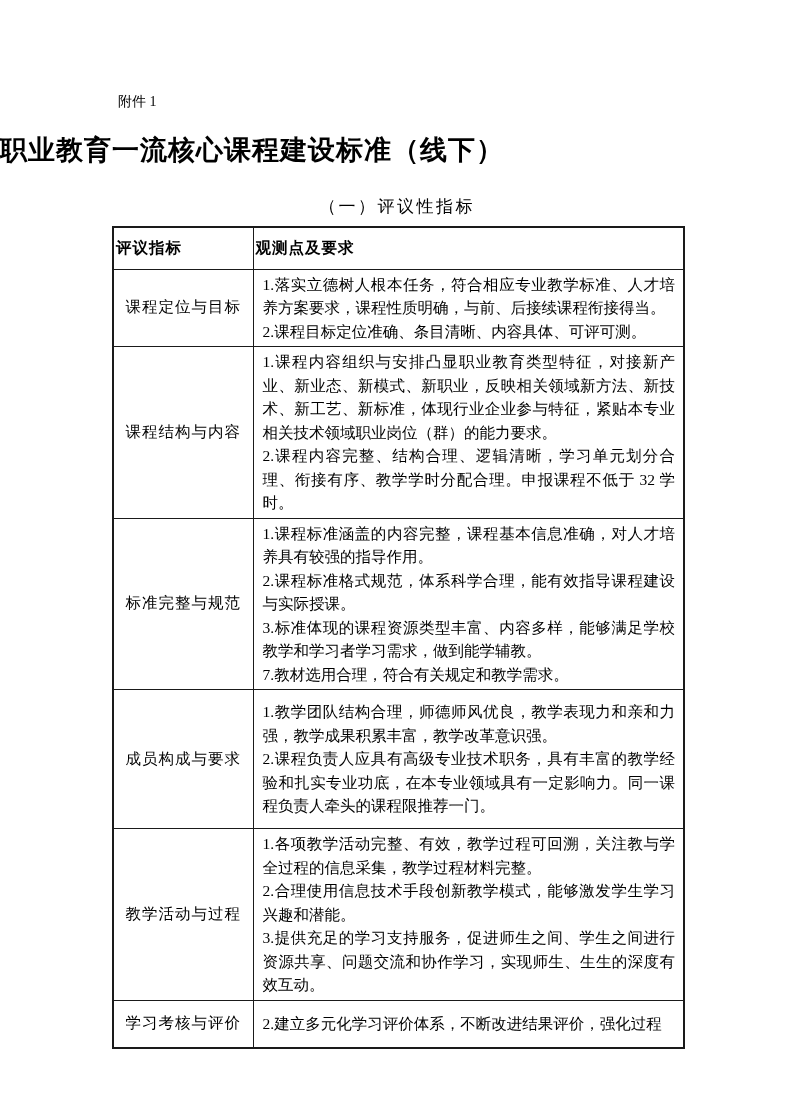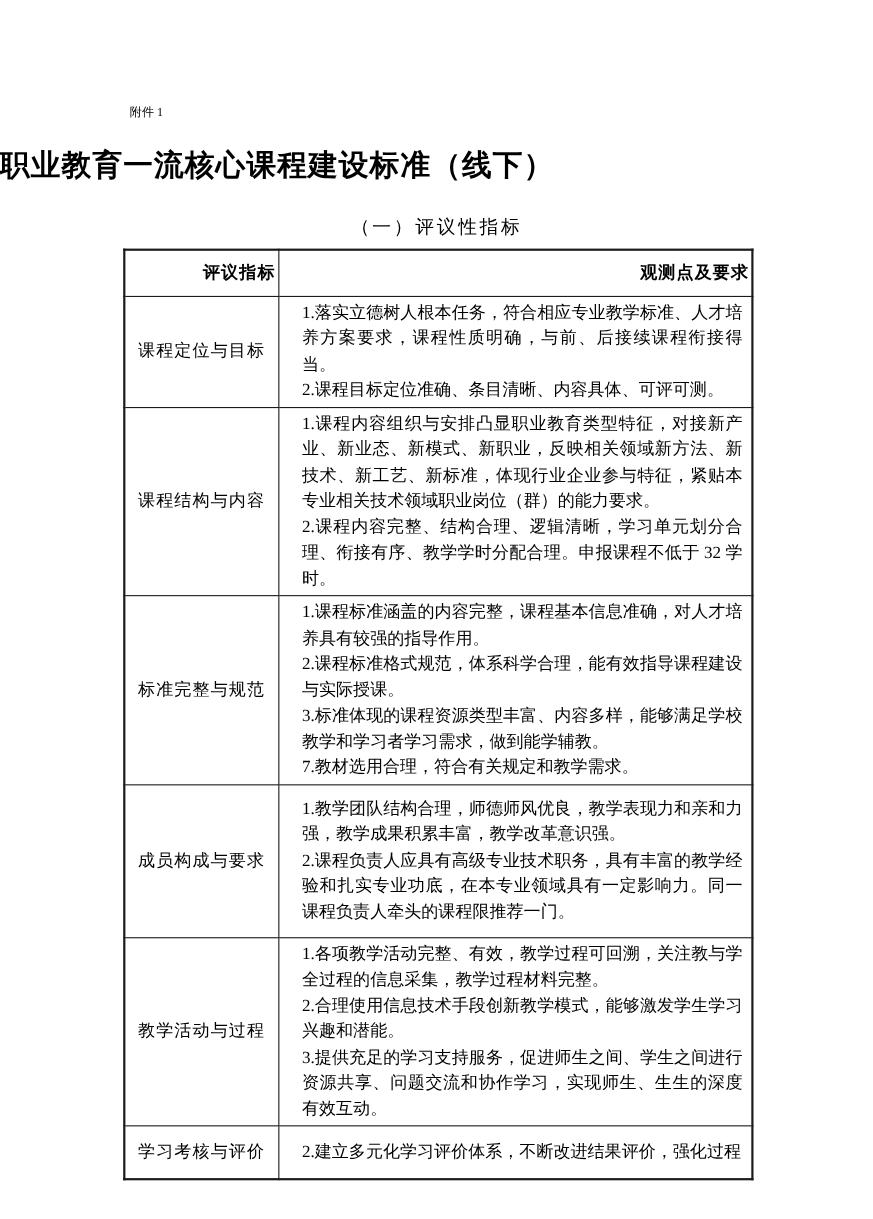--- a/index.html
+++ b/index.html
@@ -12,21 +12,21 @@
     height: 1108px;
     position: relative;
     overflow: hidden;
     font-family: "Liberation Serif", "DejaVu Serif", serif;
     color: #000000;
   }
   .attachment-label {
     position: absolute;
     left: 118px;
     top: 92px;
-    font-size: 11px;
+    font-size: 14px;
     line-height: 20px;
     font-family: "Liberation Serif", "DejaVu Serif", serif;
   }
   .page-title {
     position: absolute;
     left: 0;
     right: 0;
     top: 132px;
     text-align: left;
     font-size: 27px;
@@ -60,33 +60,33 @@
   table.indicators td, table.indicators th {
     border: 1px solid #1a1a1a;
     vertical-align: middle;
     box-sizing: border-box;
     overflow: hidden;
   }
   th.col-head {
     font-family: "Liberation Sans", "DejaVu Sans", sans-serif;
     font-weight: bold;
     font-size: 15.5px;
-    text-align: right;
+    text-align: left;
     letter-spacing: 1px;
     padding: 2px;
   }
   td.ind-cell {
     text-align: center;
     font-family: "Liberation Serif", "DejaVu Serif", serif;
     letter-spacing: 1px;
     padding: 4px 3px;
     width: 140px;
   }
   td.obs-cell {
-    padding: 3px 8px 3px 21px;
+    padding: 3px 8px 3px 9px;
     font-family: "Liberation Serif", "DejaVu Serif", serif;
   }
   td.obs-cell p {
     margin: 0;
     text-align: justify;
     line-height: 23.5px;
   }
   tr.hdr   { height: 42px; }
   tr.r1    { height: 77px; }
   tr.r2    { height: 147px; }

